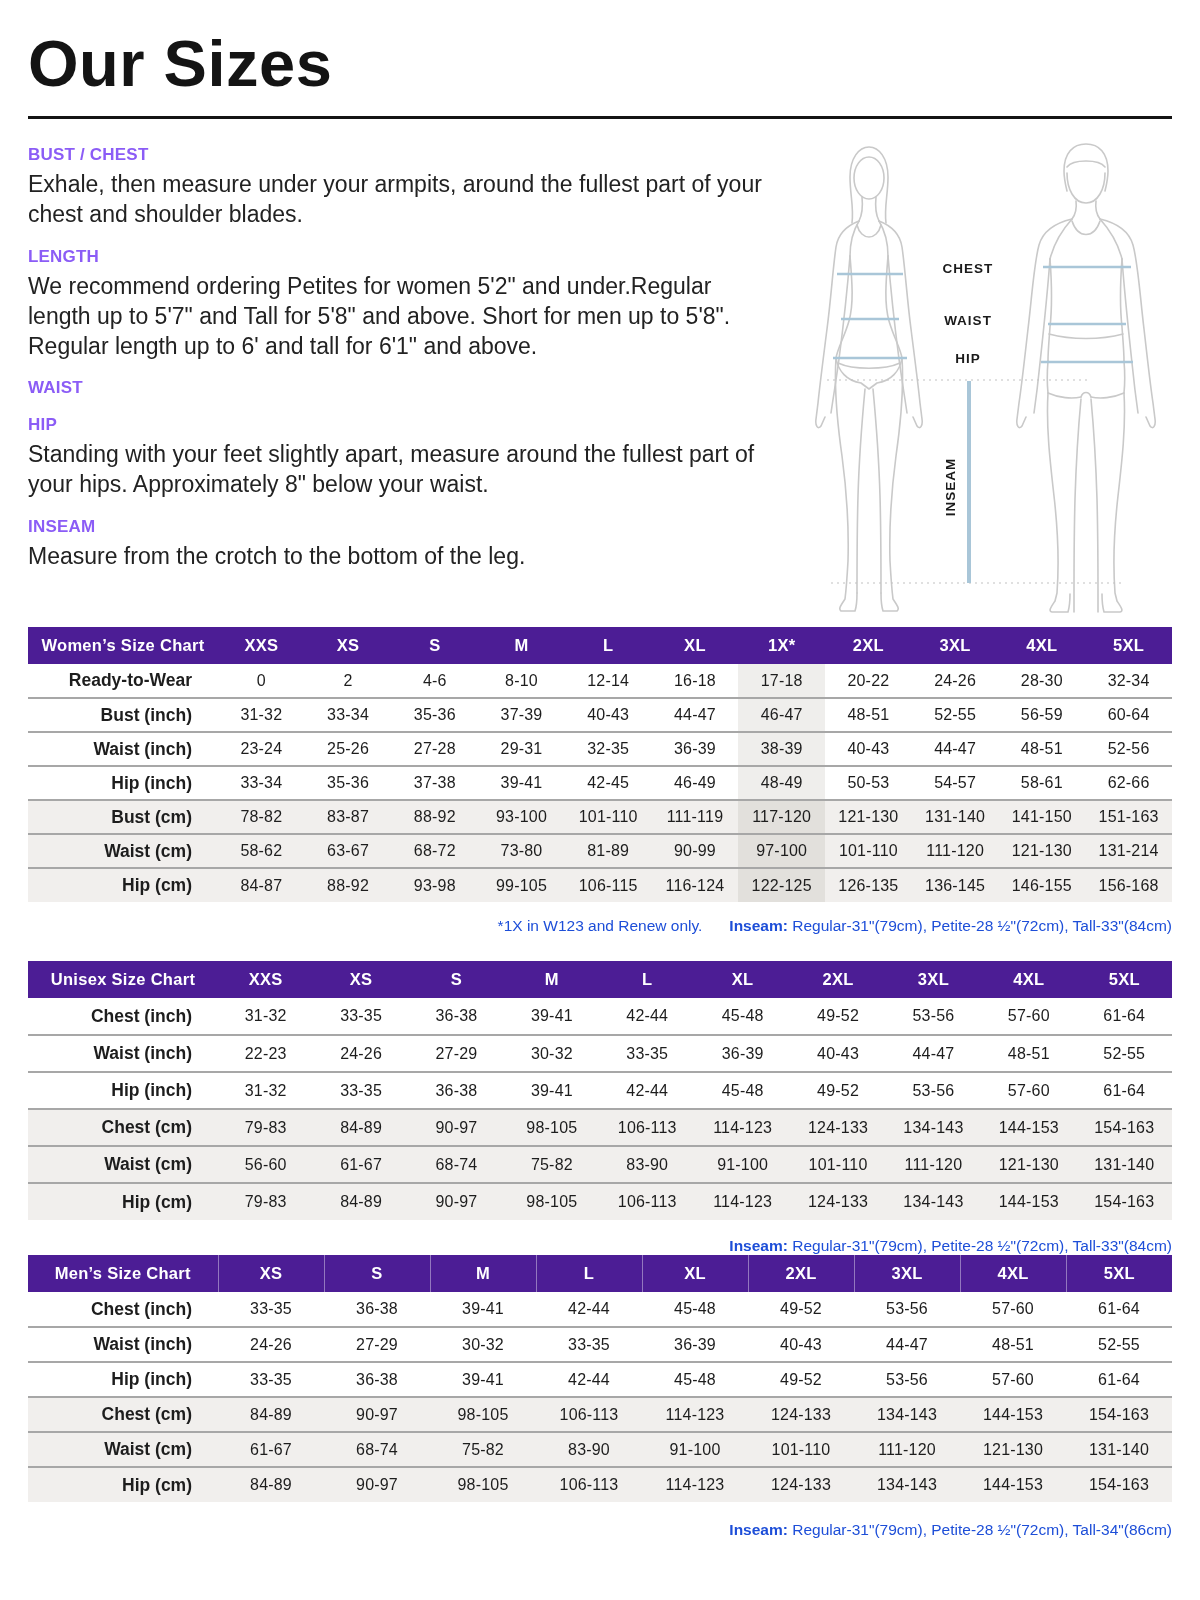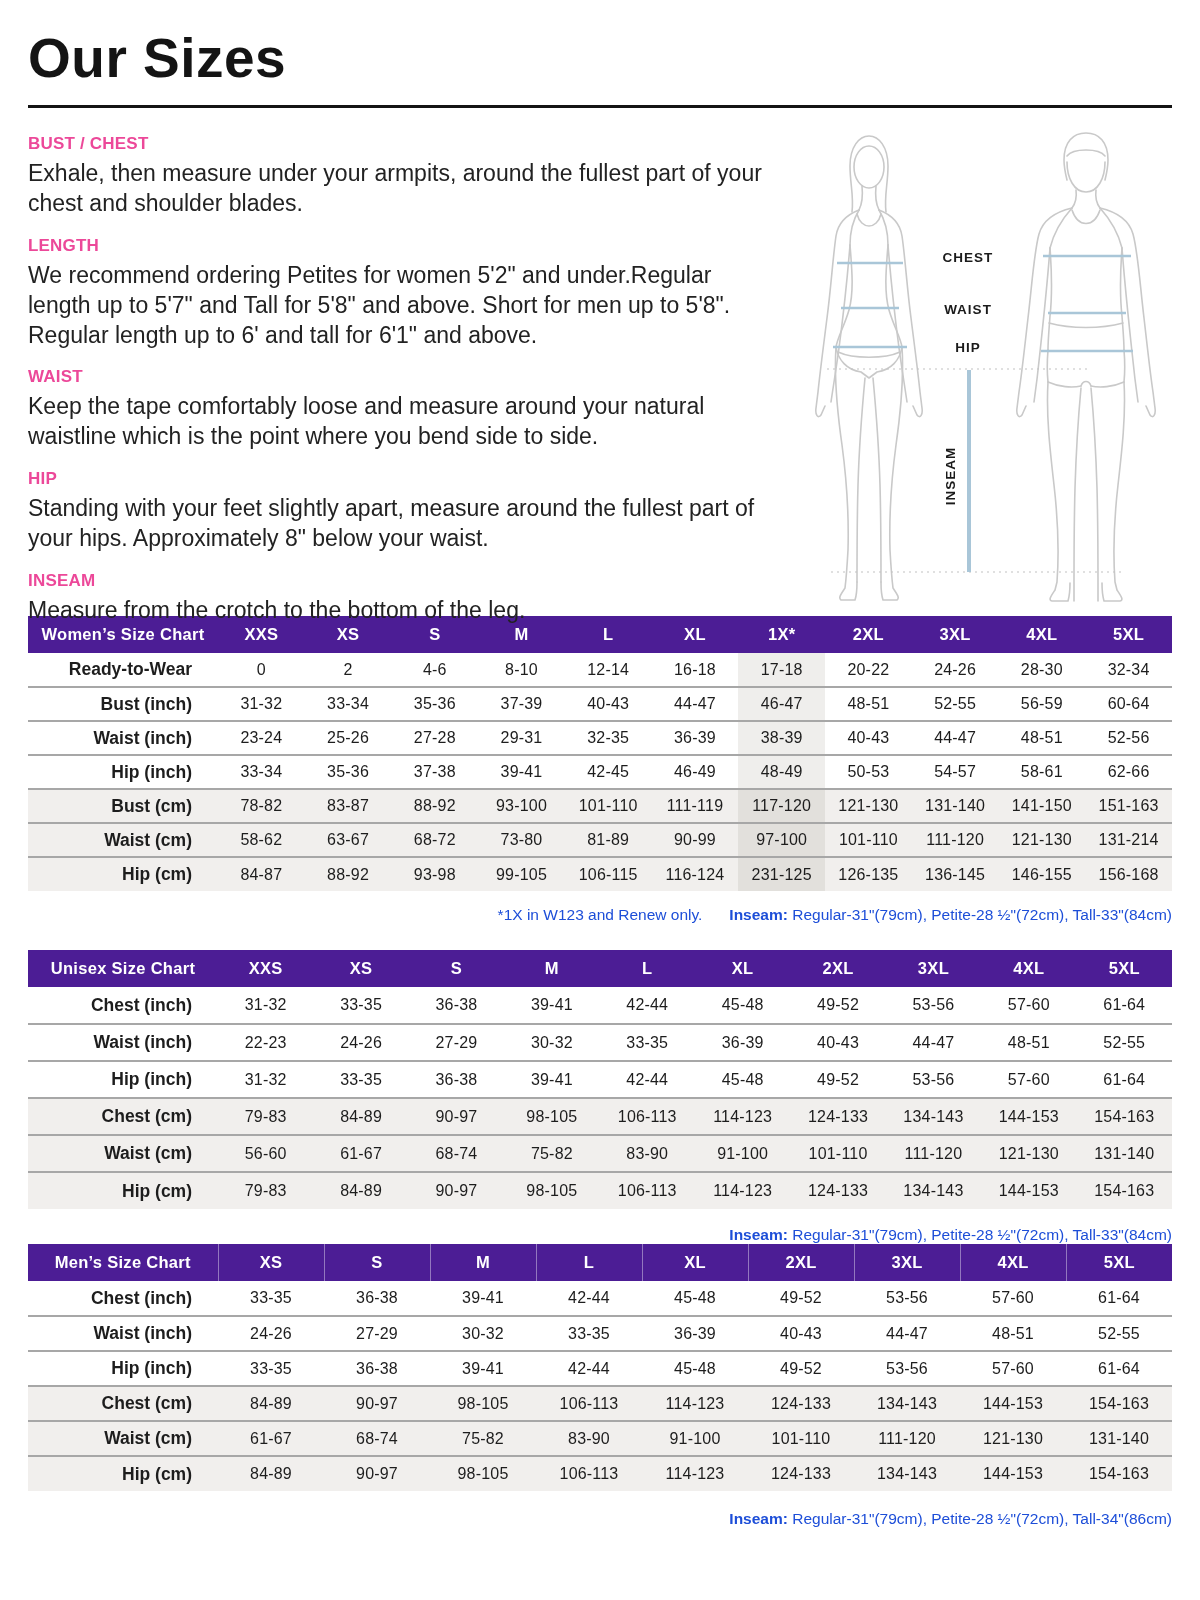--- a/index.html
+++ b/index.html
@@ -1,26 +1,26 @@
 <!DOCTYPE html>
 <html><head>
 <meta charset="utf-8">
 <style>
   * { box-sizing: border-box; }
   html,body { margin:0; padding:0; background:#fff; }
   body { width:1200px; height:1600px; font-family:"Liberation Sans", sans-serif; color:#1d1d1d; }
   .page { width:1200px; height:1600px; padding:26px 28px; overflow:hidden; }
 
-  h1 { margin:0; font-size:55px; font-weight:700; color:#141414; letter-spacing:0.5px; }
+  h1 { margin:0; font-size:65px; font-weight:700; color:#141414; letter-spacing:0.5px; }
   .title-rule { border:none; border-top:3px solid #141414; margin:15px 0 0 0; }
 
   .top { position:relative; margin-top:26px; height:471px; }
   .inst { width:745px; }
   h2 { margin:0; font-size:17px; font-weight:700; color:#1a1a1a; letter-spacing:0.2px; }
-  h3 { margin:17px 0 0 0; font-size:17px; font-weight:700; color:#ec4899; letter-spacing:0.2px; }
+  h3 { margin:17px 0 0 0; font-size:17px; font-weight:700; color:#8b5cf6; letter-spacing:0.2px; }
   .inst p { margin:5px 0 0 0; font-size:23px; line-height:1.3; color:#222; }
 
   .figure { position:absolute; top:-14px; right:-4px; }
   .fig-label { font-size:13.5px; font-weight:700; fill:#1b1b1b; letter-spacing:1px; font-family:"Liberation Sans", sans-serif; }
 
   table { width:100%; border-collapse:collapse; table-layout:fixed; }
   thead th { background:#4c1d95; color:#fff; font-weight:700; font-size:16.5px; height:37px; letter-spacing:0.3px; }
   th.label-col, td.label-col { width:190px; }
   tbody td { text-align:center; font-size:16px; height:34px; color:#1d1d1d; letter-spacing:0.2px; }
   tbody td.label-col { text-align:right; padding-right:26px; font-weight:700; font-size:17.5px; letter-spacing:0; }
@@ -52,21 +52,20 @@
   <div class="top">
     <div class="inst">
 
       <h3>BUST / CHEST</h3>
       <p>Exhale, then measure under your armpits, around the fullest part of your chest and shoulder blades.</p>
 
       <h3>LENGTH</h3>
       <p>We recommend ordering Petites for women 5'2" and under.Regular length up to 5'7" and Tall for 5'8" and above. Short for men up to 5'8". Regular length up to 6' and tall for 6'1" and above.</p>
 
       <h3>WAIST</h3>
-      <p>Keep the tape comfortably loose and measure around your natural waistline which is the point where you bend side to side.</p>
 
       <h3>HIP</h3>
       <p>Standing with your feet slightly apart, measure around the fullest part of your hips. Approximately 8" below your waist.</p>
 
       <h3>INSEAM</h3>
       <p>Measure from the crotch to the bottom of the leg.</p>
     </div>
 
     <svg class="figure" width="385" height="487" viewBox="0 0 385 487">
 
@@ -237,21 +236,21 @@
           <td>131-214</td>
         </tr>
         <tr class="shaded">
           <td class="label-col">Hip (cm)</td>
           <td>84-87</td>
           <td>88-92</td>
           <td>93-98</td>
           <td>99-105</td>
           <td>106-115</td>
           <td>116-124</td>
-          <td class="hl">231-125</td>
+          <td class="hl">122-125</td>
           <td>126-135</td>
           <td>136-145</td>
           <td>146-155</td>
           <td>156-168</td>
         </tr>
       </tbody>
     </table>
   <div class="note-row w">
     <span class="footnote">*1X in W123 and Renew only.</span>
     <span class="inseam"><b>Inseam:</b> <span>Regular-31"(79cm), Petite-28 ½"(72cm), Tall-33"(84cm)</span></span>

